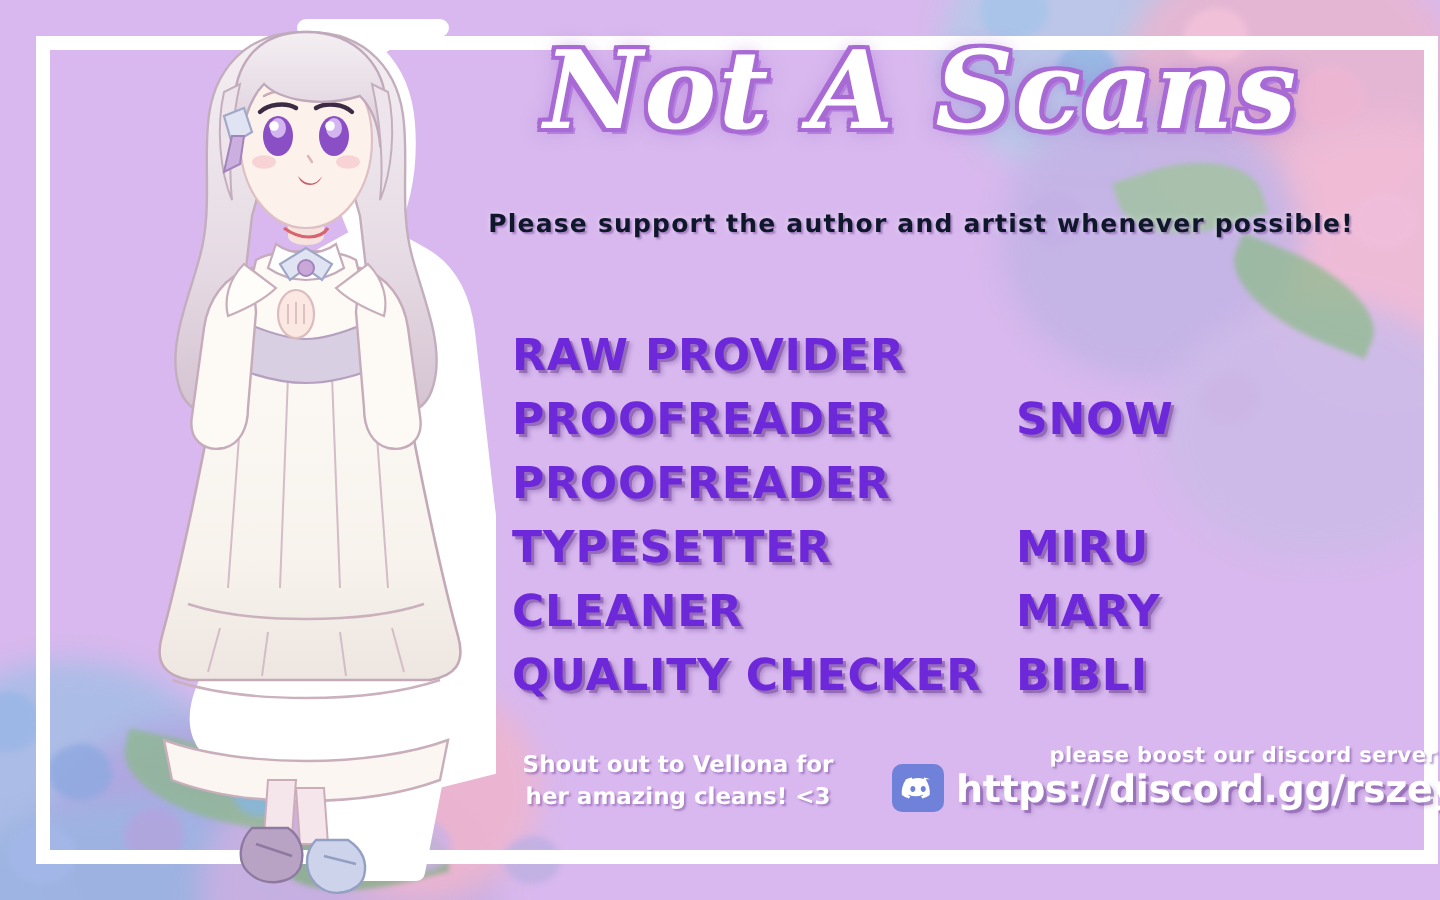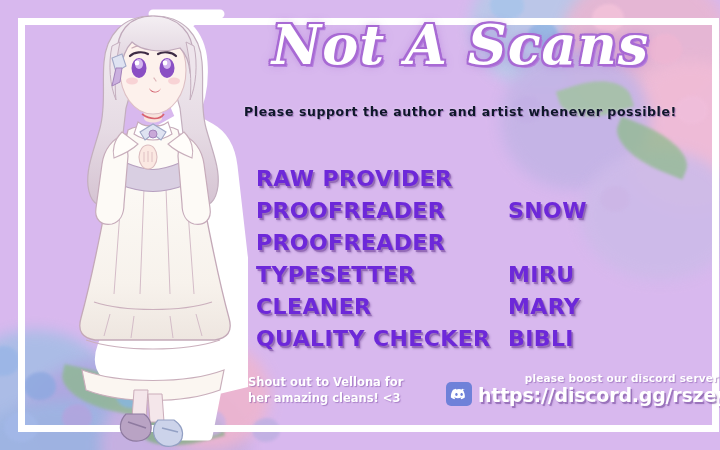--- a/index.html
+++ b/index.html
@@ -132,21 +132,21 @@
   }
   .credit-role { width: 252px; }
   .credit-name { width: 140px; }
 
   
   .shoutout {
     position: absolute;
     left: 10px;
     top: 374px;
     width: 182px;
-    text-align: left;
+    text-align: center;
     font-family: "DejaVu Sans", sans-serif;
     font-weight: 700;
     font-size: 11.5px;
     line-height: 16px;
     color: #ffffff;
     text-shadow: 1px 1px 1px rgba(120,70,160,.5);
   }
 
   .discord-block {
     position: absolute;

